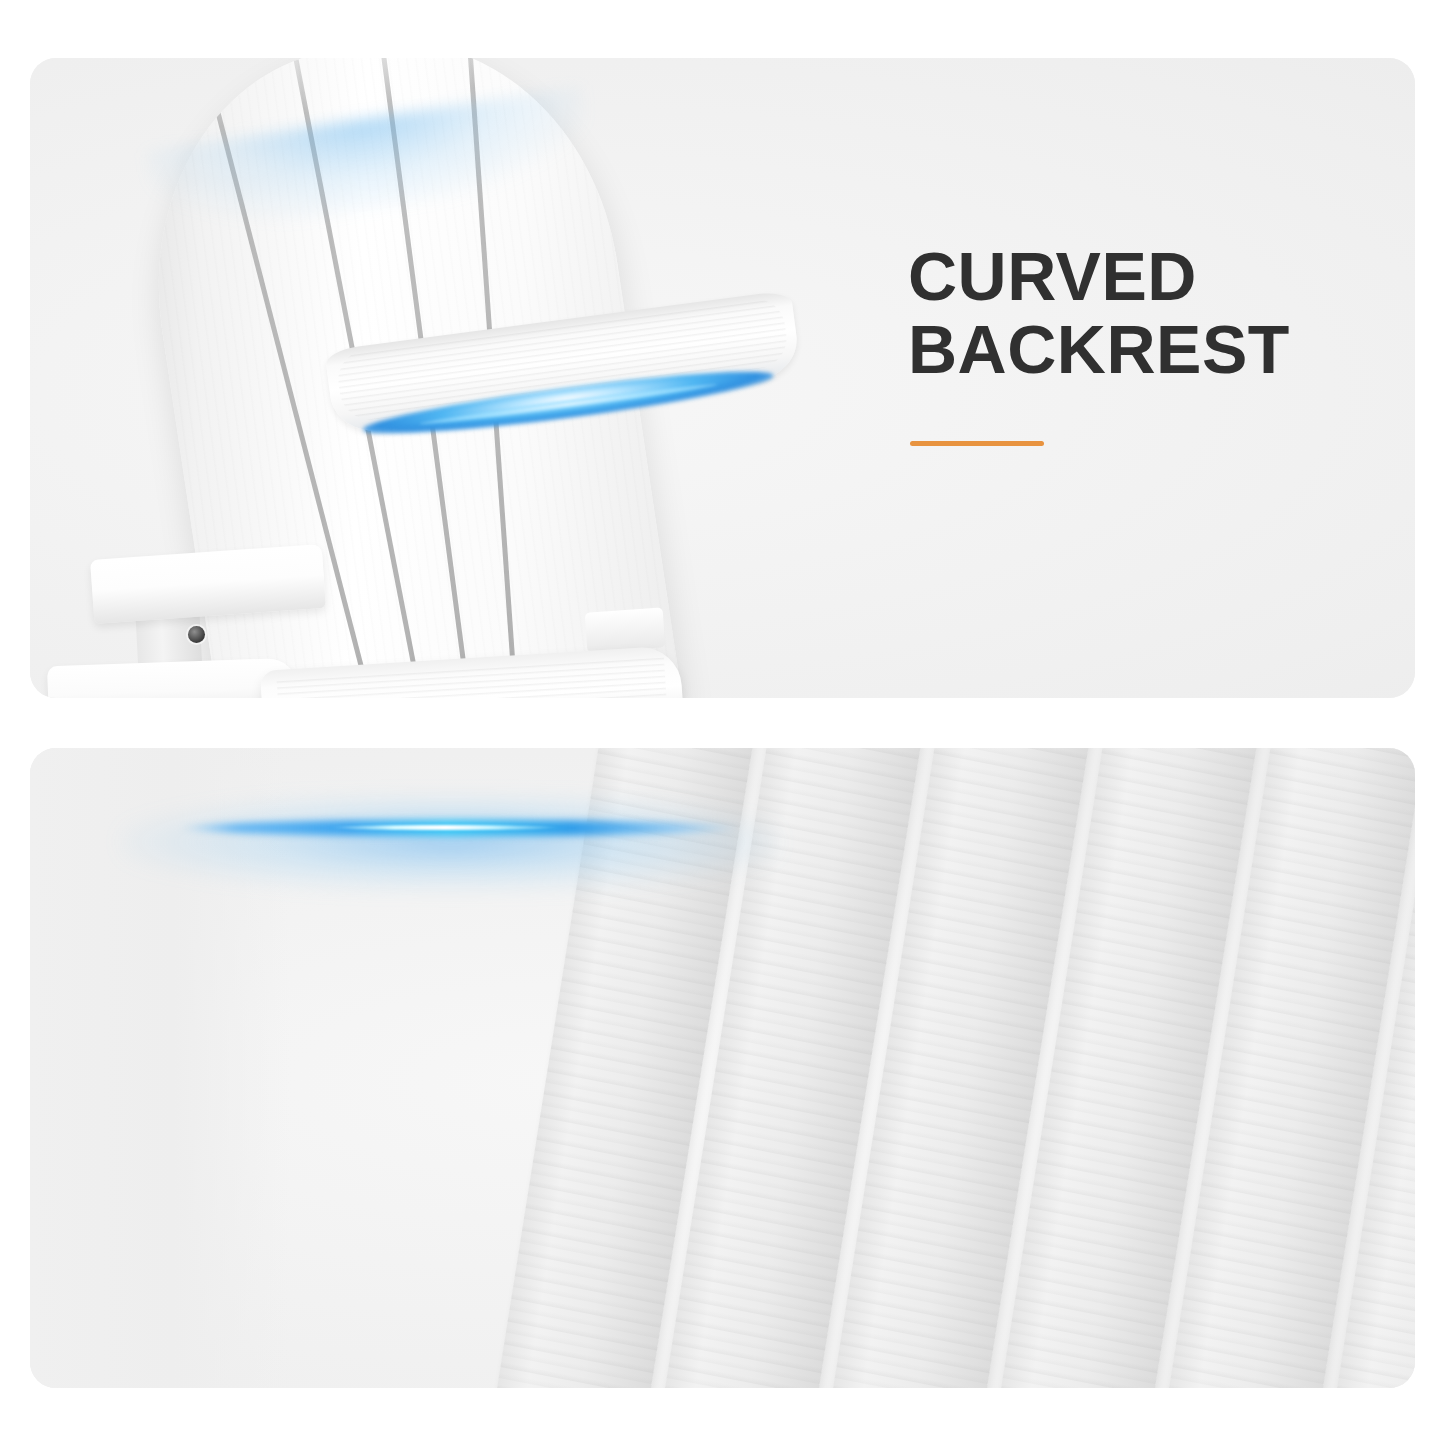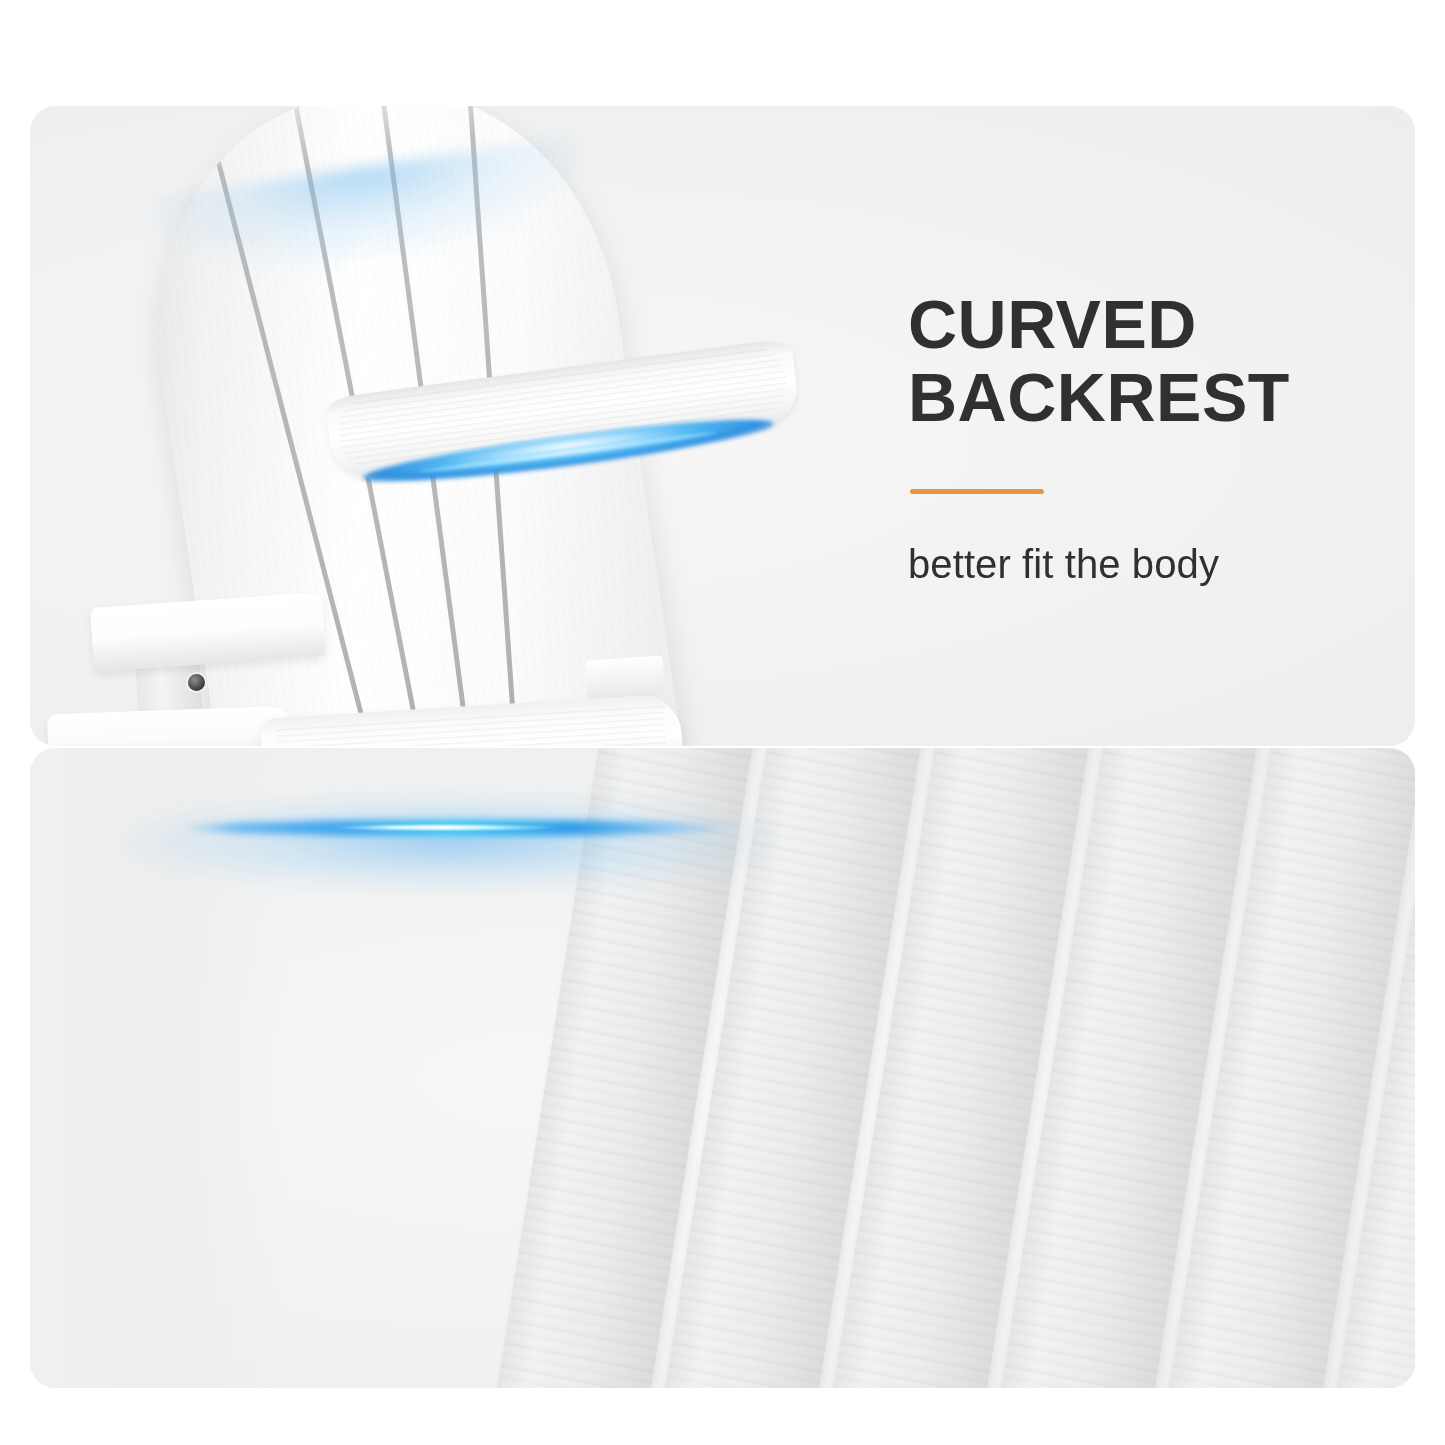--- a/index.html
+++ b/index.html
@@ -26,21 +26,20 @@
     position: absolute;
     background: #efefef;
     border-radius: 26px;
     overflow: hidden;
   }
   #panel-backrest {
     left: 30px;
     top: 58px;
     width: 1385px;
     height: 640px;
-    margin-top: 48px;
   }
   #panel-armrests {
     left: 30px;
     top: 748px;
     width: 1385px;
     height: 640px;
   }
 
   
   .text-block {
@@ -402,21 +401,20 @@
       <div id="right-leg"></div>
       <div id="seat-slab">
         <div id="seat-grain"></div>
       </div>
     </div>
 
     <div class="text-block" id="backrest-text">
       <h2 class="feature-title">CURVED
 BACKREST</h2>
       <div class="feature-rule"></div>
-      <p class="feature-sub">better fit the body</p>
     </div>
   </section>
 
   <section class="panel" id="panel-armrests">
 
     <div class="art">
       <div class="bg-vignette"></div>
 
       <div id="backslab-wrap">
         <div class="big-slat" style="left:0px;   width:152px; transform:rotate(9deg);">

